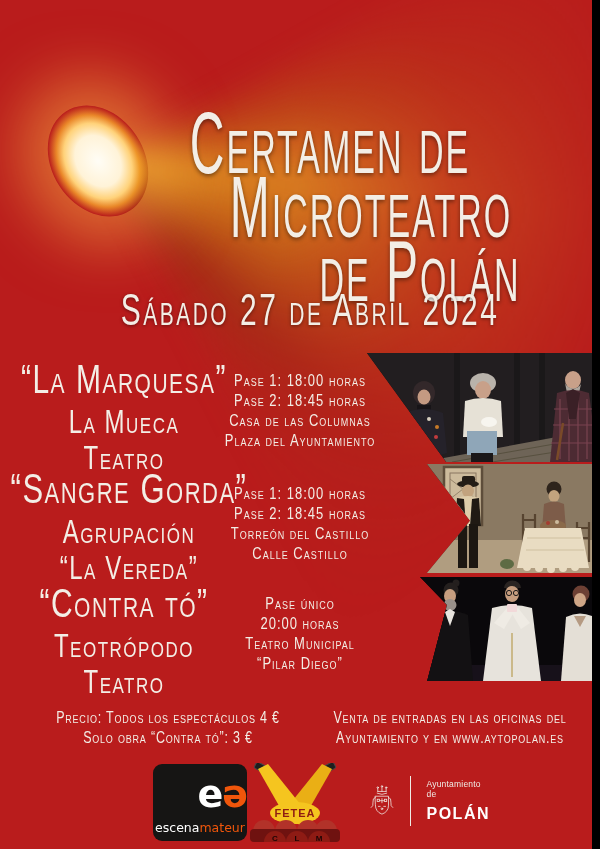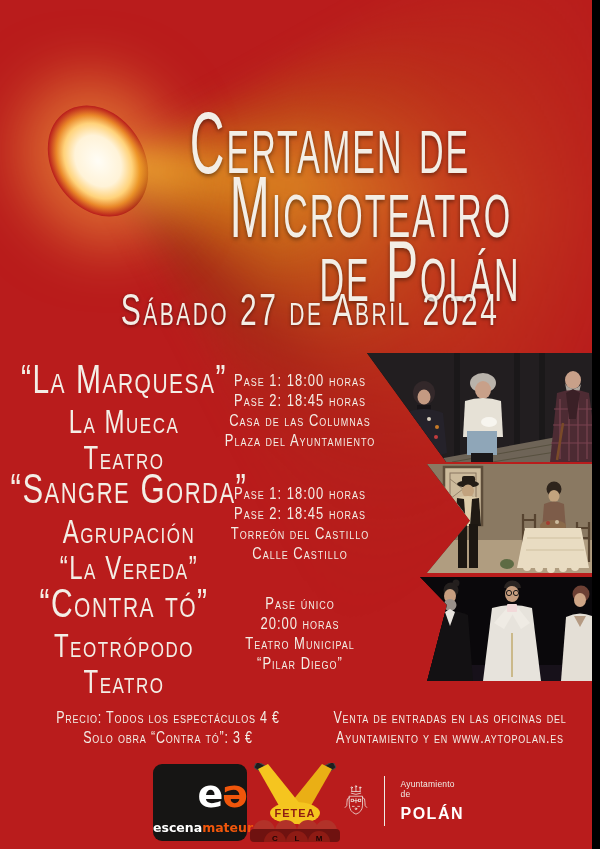--- a/index.html
+++ b/index.html
@@ -63,25 +63,25 @@
   .f-line{font-size:12.5px;line-height:16px;letter-spacing:.8px;}
   .price{left:38px;top:707px;width:260px;}
   .tickets{left:320px;top:707px;width:260px;}
 
   
   .logo-esc{position:absolute;left:153px;top:764px;width:94px;height:77px;background:#161514;border-radius:9px;}
   .esc-sym{position:absolute;top:12px;left:0;right:0;text-align:right;
            font-family:"DejaVu Sans",sans-serif;font-weight:bold;font-size:38px;line-height:36px;letter-spacing:-1px;color:#ffffff;}
   .esc-sym .schwa{color:#f0560b;}
   .esc-word{position:absolute;bottom:6px;left:0;right:0;text-align:center;
-            font-family:"DejaVu Sans",sans-serif;font-weight:bold;font-size:12.5px;color:#ffffff;}
+            font-family:"DejaVu Sans",sans-serif;font-weight:normal;font-size:12.5px;color:#ffffff;}
   .esc-word .orange{color:#f0560b;}
   .logo-fetea{position:absolute;left:248px;top:763px;width:94px;height:81px;}
   .logo-fetea svg{display:block;width:100%;height:100%;}
-  .logo-polan{position:absolute;left:344px;top:769px;width:120px;height:64px;display:flex;align-items:center;gap:16px;}
+  .logo-polan{position:absolute;left:370px;top:769px;width:120px;height:64px;display:flex;align-items:center;gap:16px;}
   .polan-divider{width:1px;height:50px;background:#efece6;}
   .polan-text{display:flex;flex-direction:column;justify-content:center;}
   .polan-l1{font-size:8.5px;letter-spacing:.2px;color:#efece6;}
   .polan-l2{font-size:16px;font-weight:bold;letter-spacing:1.5px;color:#ffffff;margin-top:6px;}
 </style>
 </head>
 <body>
 
 <div id="poster">
 

